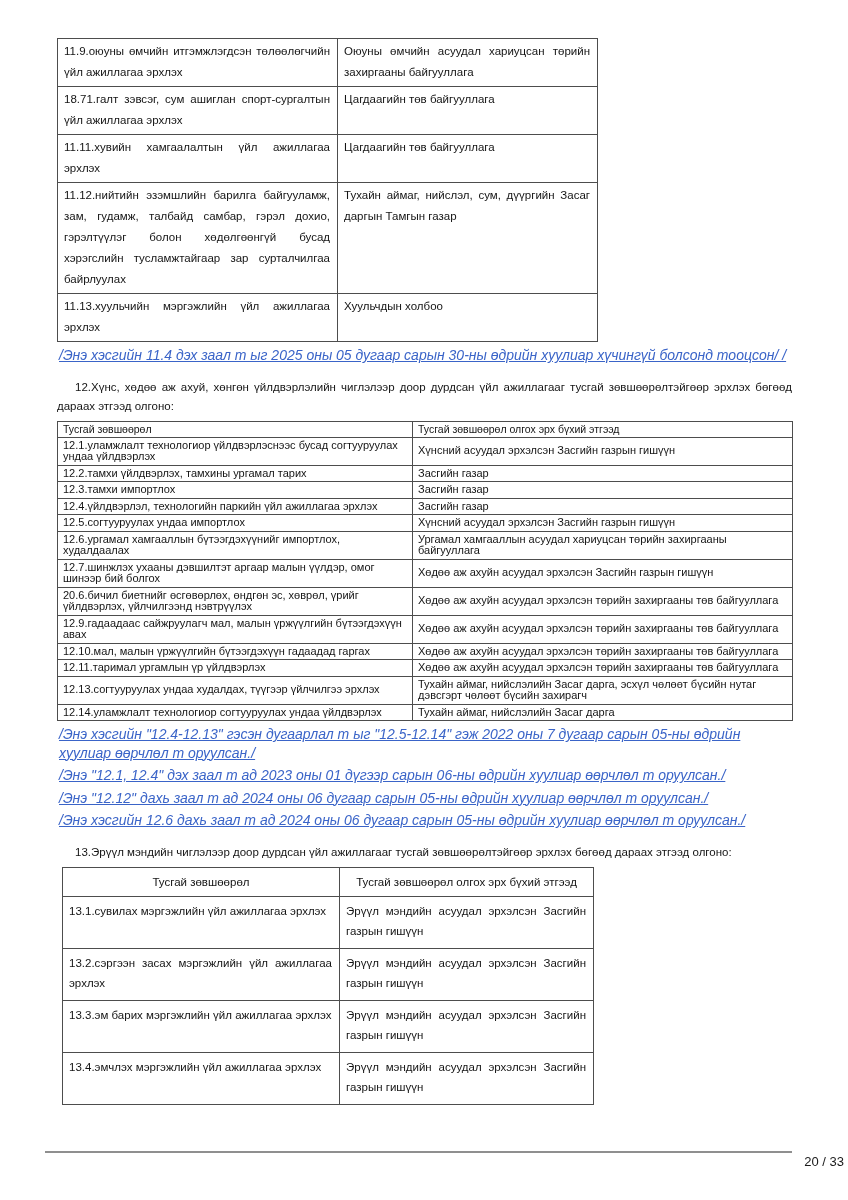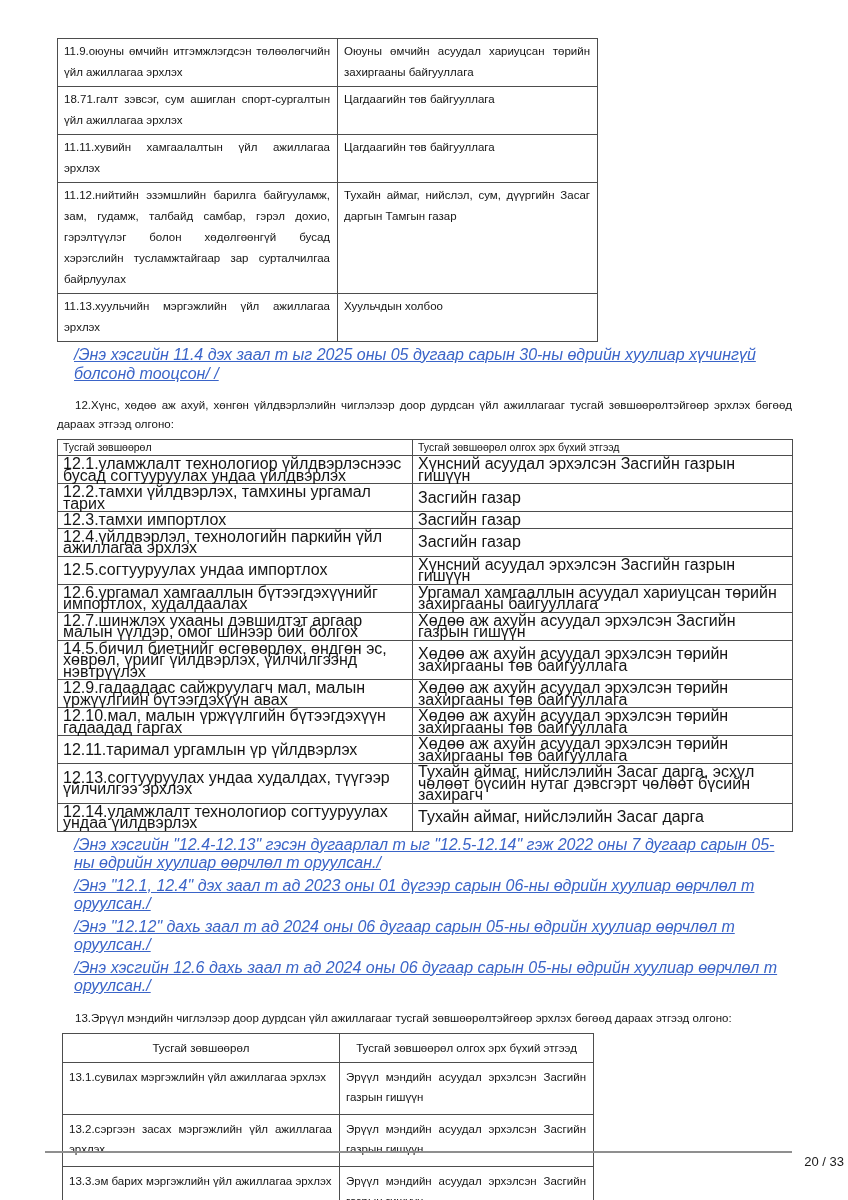--- a/index.html
+++ b/index.html
@@ -36,28 +36,28 @@
   .t13 td { padding:4px 7px 7px 6px; line-height:20px; }
 
   
   .t12 { width:735px; margin-top:2px; }
   .t12 td, .t12 th { border:1px solid #4d4d4d; }
   .t12 th {
     font-size:10.5px; font-weight:normal; text-align:left;
     padding:1px 5px; line-height:13px;
   }
   .t12 td {
-    font-size:16px; line-height:11.5px;
+    font-size:11px; line-height:11.5px;
     padding:2px 5px; vertical-align:middle; text-align:left;
   }
   .t12 .c1 { width:355px; } .t12 .c2 { width:380px; }
 
   .note {
-    margin:4px 0 0 17px;
-    font-size:16px; line-height:18.5px;
+    margin:4px 0 0 2px;
+    font-size:14px; line-height:18.5px;
     font-style:italic; text-decoration:underline;
   }
   .notes-block { margin-top:3px; }
 
   .para {
     margin:13px 0 5px 0;
     font-size:11.5px; line-height:19px;
     text-align:justify; text-indent:18px;
   }
 
@@ -143,21 +143,21 @@
         </tr>
         <tr>
           <td>12.6.ургамал хамгааллын бүтээгдэхүүнийг импортлох, худалдаалах</td>
           <td>Ургамал хамгааллын асуудал хариуцсан төрийн захиргааны байгууллага</td>
         </tr>
         <tr>
           <td>12.7.шинжлэх ухааны дэвшилтэт аргаар малын үүлдэр, омог шинээр бий болгох</td>
           <td>Хөдөө аж ахуйн асуудал эрхэлсэн Засгийн газрын гишүүн</td>
         </tr>
         <tr>
-          <td>14.5.бичил биетнийг өсгөвөрлөх, өндгөн эс, хөврөл, үрийг үйлдвэрлэх, үйлчилгээнд нэвтрүүлэх</td>
+          <td>20.6.бичил биетнийг өсгөвөрлөх, өндгөн эс, хөврөл, үрийг үйлдвэрлэх, үйлчилгээнд нэвтрүүлэх</td>
           <td>Хөдөө аж ахуйн асуудал эрхэлсэн төрийн захиргааны төв байгууллага</td>
         </tr>
         <tr>
           <td>12.9.гадаадаас сайжруулагч мал, малын үржүүлгийн бүтээгдэхүүн авах</td>
           <td>Хөдөө аж ахуйн асуудал эрхэлсэн төрийн захиргааны төв байгууллага</td>
         </tr>
         <tr>
           <td>12.10.мал, малын үржүүлгийн бүтээгдэхүүн гадаадад гаргах</td>
           <td>Хөдөө аж ахуйн асуудал эрхэлсэн төрийн захиргааны төв байгууллага</td>
         </tr>

